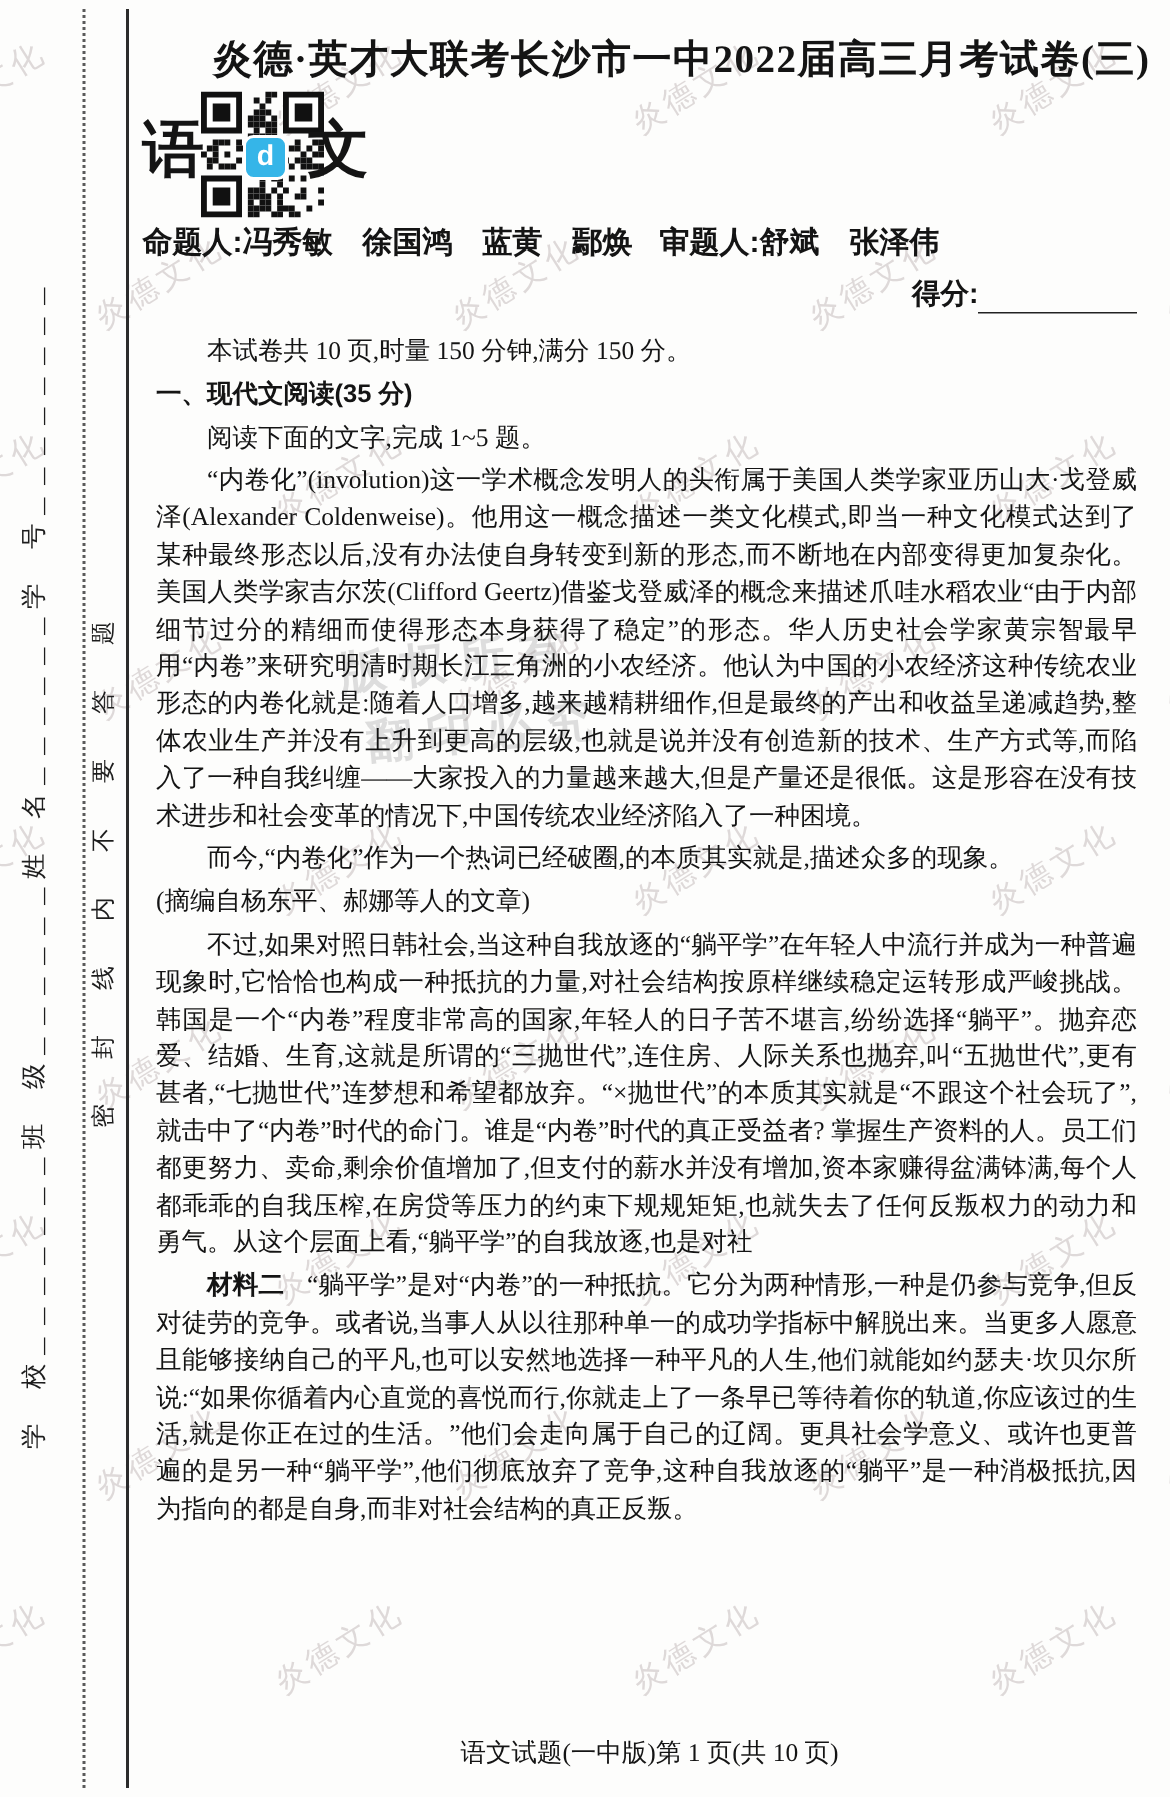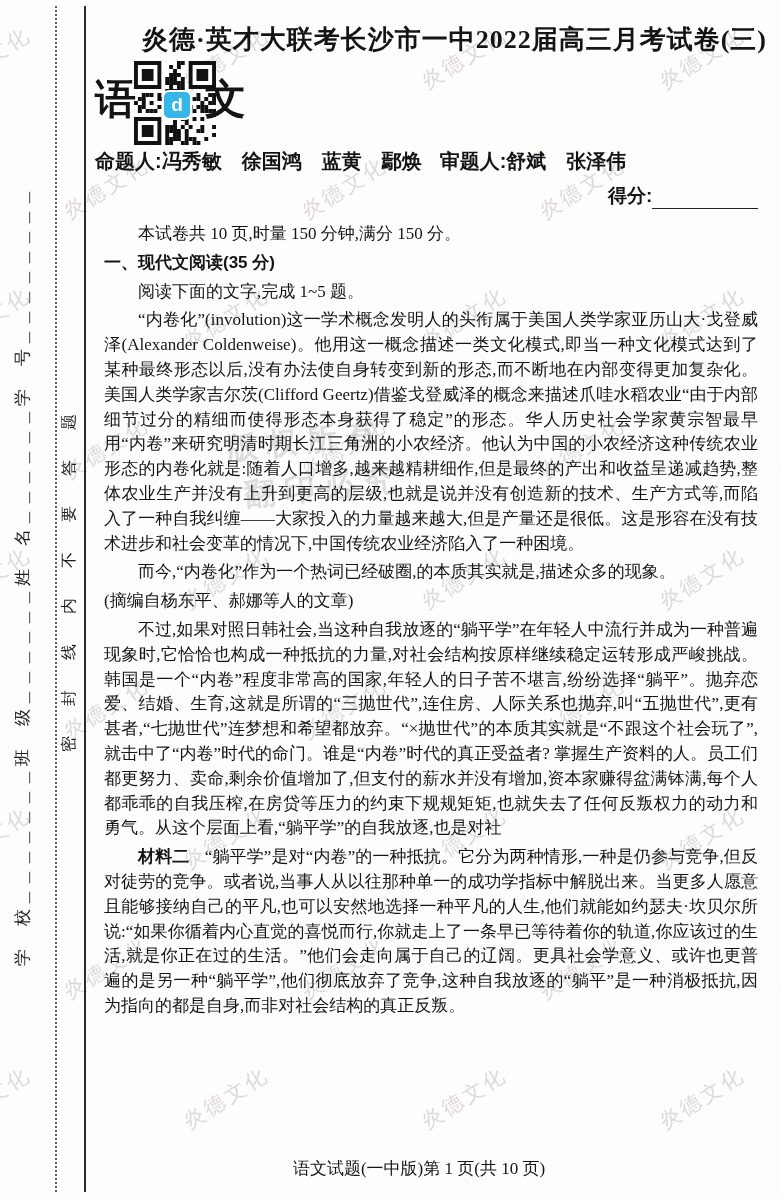--- a/index.html
+++ b/index.html
@@ -54,21 +54,21 @@
   .content {
     position:absolute; left:100px; top:218px; width:662px;
     font-size:17px; line-height:24.8px; text-align:justify; text-justify:inter-ideograph;
   }
   .content p { margin:4px; }
   .indent { text-indent:2em; }
   .bold-hei { font-weight:bold; font-family:"Liberation Sans","DejaVu Sans",sans-serif; }
   .label-gap { display:inline-block; width:0.9em; }
   .attrib { padding-right:4px; }
   .footer {
-    position:absolute; left:83px; top:1157px; width:672px; text-align:center; font-size:17px;
+    position:absolute; left:97px; top:1157px; width:672px; text-align:center; font-size:17px;
   }
   
   .wm {
     position:absolute; transform:rotate(-32deg); pointer-events:none;
     font-size:21px; letter-spacing:3px; color:rgba(196,187,187,0.55); white-space:nowrap;
   }
   .wm-copy {
     position:absolute; transform:rotate(-6deg); pointer-events:none;
     font-weight:bold; font-size:31px; letter-spacing:9px; color:rgba(150,148,148,0.30);
     font-family:"Liberation Sans","DejaVu Sans",sans-serif; white-space:nowrap;

